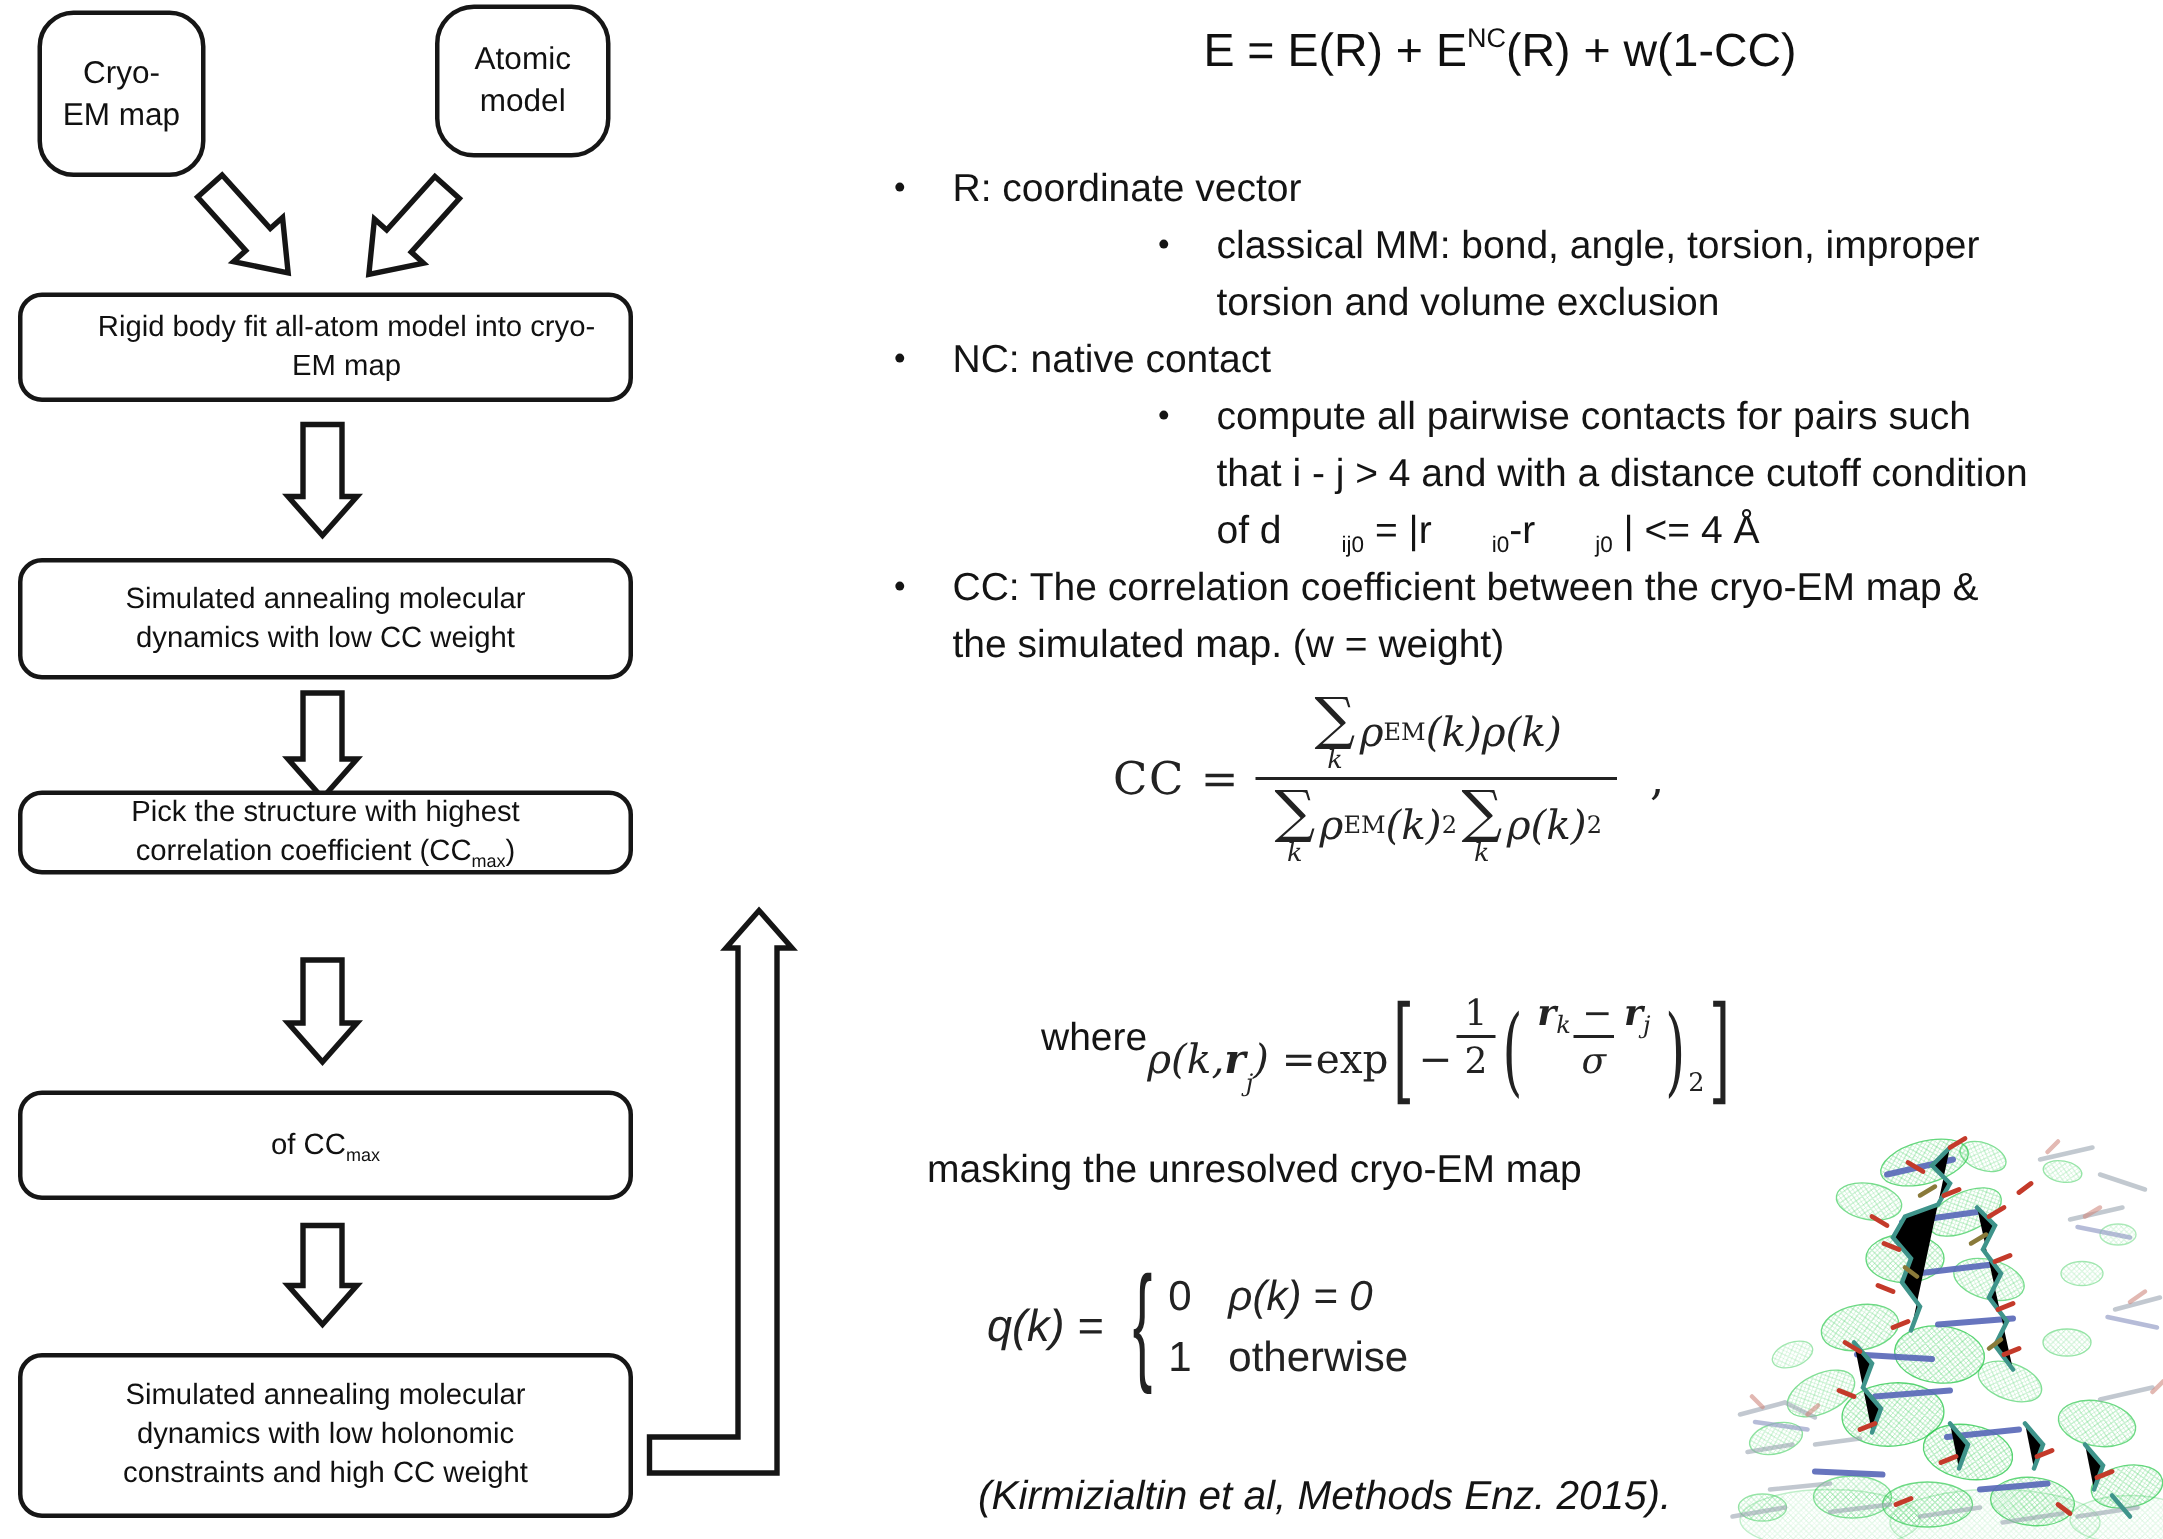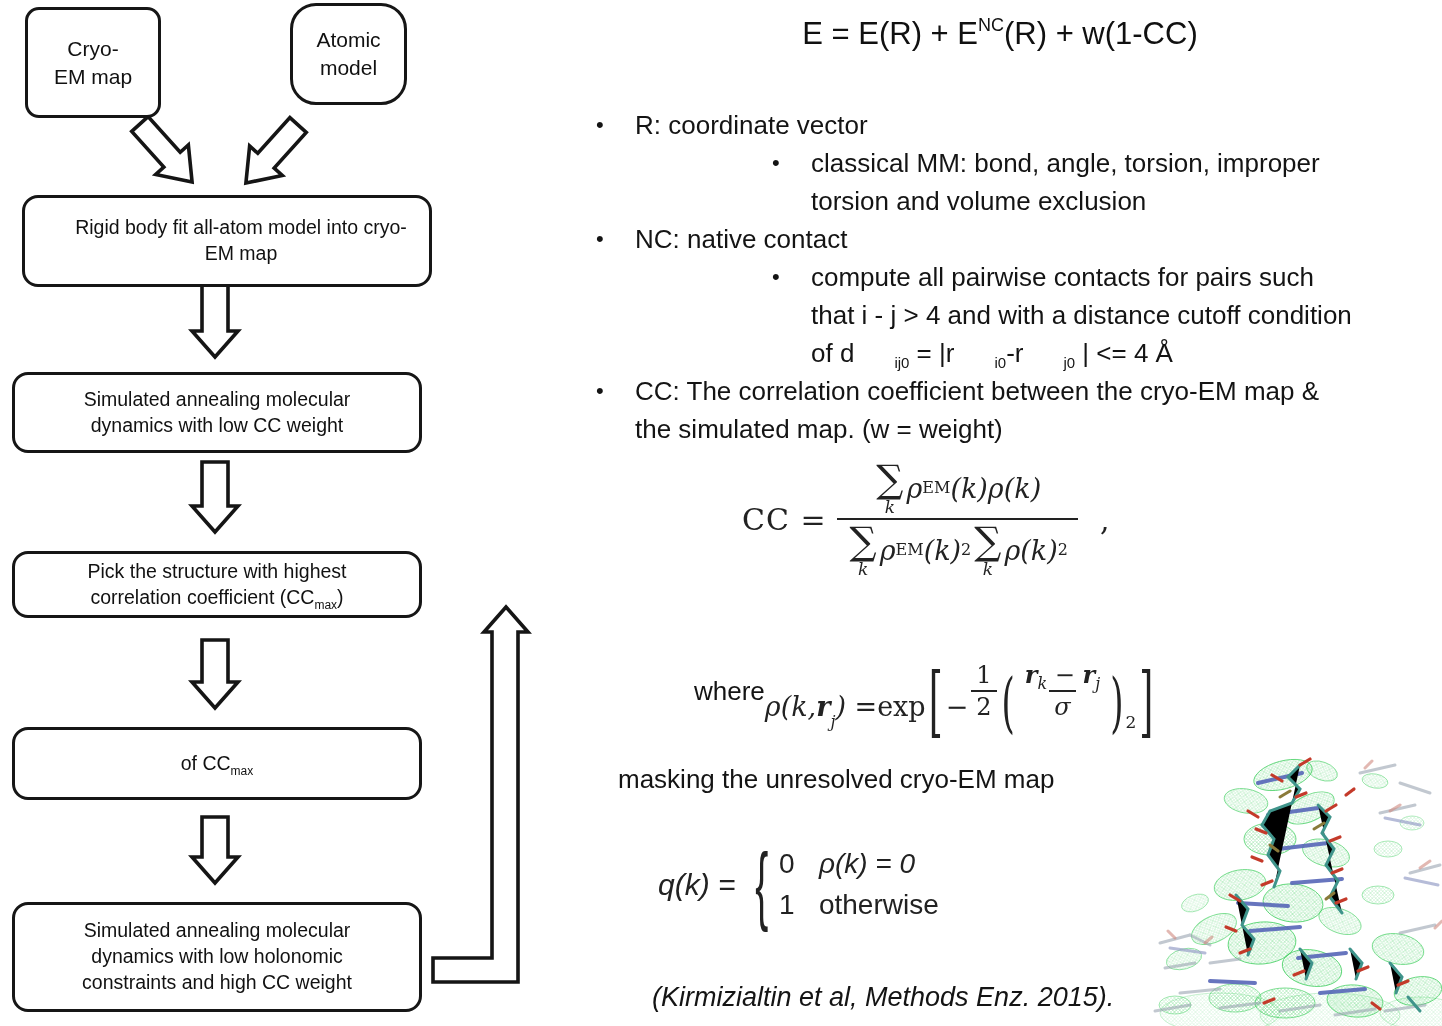--- a/index.html
+++ b/index.html
@@ -2,25 +2,25 @@
 <html><head>
 <meta charset="utf-8">
 <style>
   html,body{margin:0;padding:0;background:#ffffff;}
   #stage{position:relative;width:1442px;height:1026px;background:#ffffff;overflow:hidden;
          color:#1b1b1b;font-family:"Liberation Sans",sans-serif;}
   
   .fbox{position:absolute;box-sizing:border-box;border:3px solid #161616;border-radius:16px;
         background:#fff;display:flex;flex-direction:column;justify-content:center;align-items:center;
         text-align:center;line-height:1.32;font-size:19.5px;color:#111;}
-  #box-cryo{left:25px;top:7px;width:136px;height:111px;border-radius:14px;font-size:21px;}
+  #box-cryo{left:25px;top:7px;width:112px;height:111px;border-radius:24px;font-size:21px;}
   #box-atomic{left:290px;top:3px;width:117px;height:102px;border-radius:26px;font-size:21px;}
-  #box-rigid{left:22px;top:195px;width:410px;height:92px;padding-left:28px;}
+  #box-rigid{left:12px;top:195px;width:410px;height:73px;padding-left:28px;}
   #box-salow{left:12px;top:372px;width:410px;height:81px;}
-  #box-pick{left:12px;top:551px;width:410px;height:67px;}
+  #box-pick{left:12px;top:527px;width:410px;height:56px;}
   #box-filter{left:12px;top:727px;width:410px;height:73px;}
   #box-sahigh{left:12px;top:902px;width:410px;height:110px;}
   .fbox sub{font-size:12px;line-height:0;}
   #flow-arrows{position:absolute;left:0;top:0;}
   #flow-arrows polygon{fill:#ffffff;stroke:#151515;stroke-width:3.6;stroke-linejoin:miter;}
   
   #energy-eq{position:absolute;left:640px;top:16px;width:720px;text-align:center;
              font-size:31px;color:#101010;}
   #energy-eq sup{font-size:18px;line-height:0;vertical-align:13px;}
   #bullets{position:absolute;left:596px;top:106px;width:848px;font-size:26px;line-height:38px;color:#141414;}

